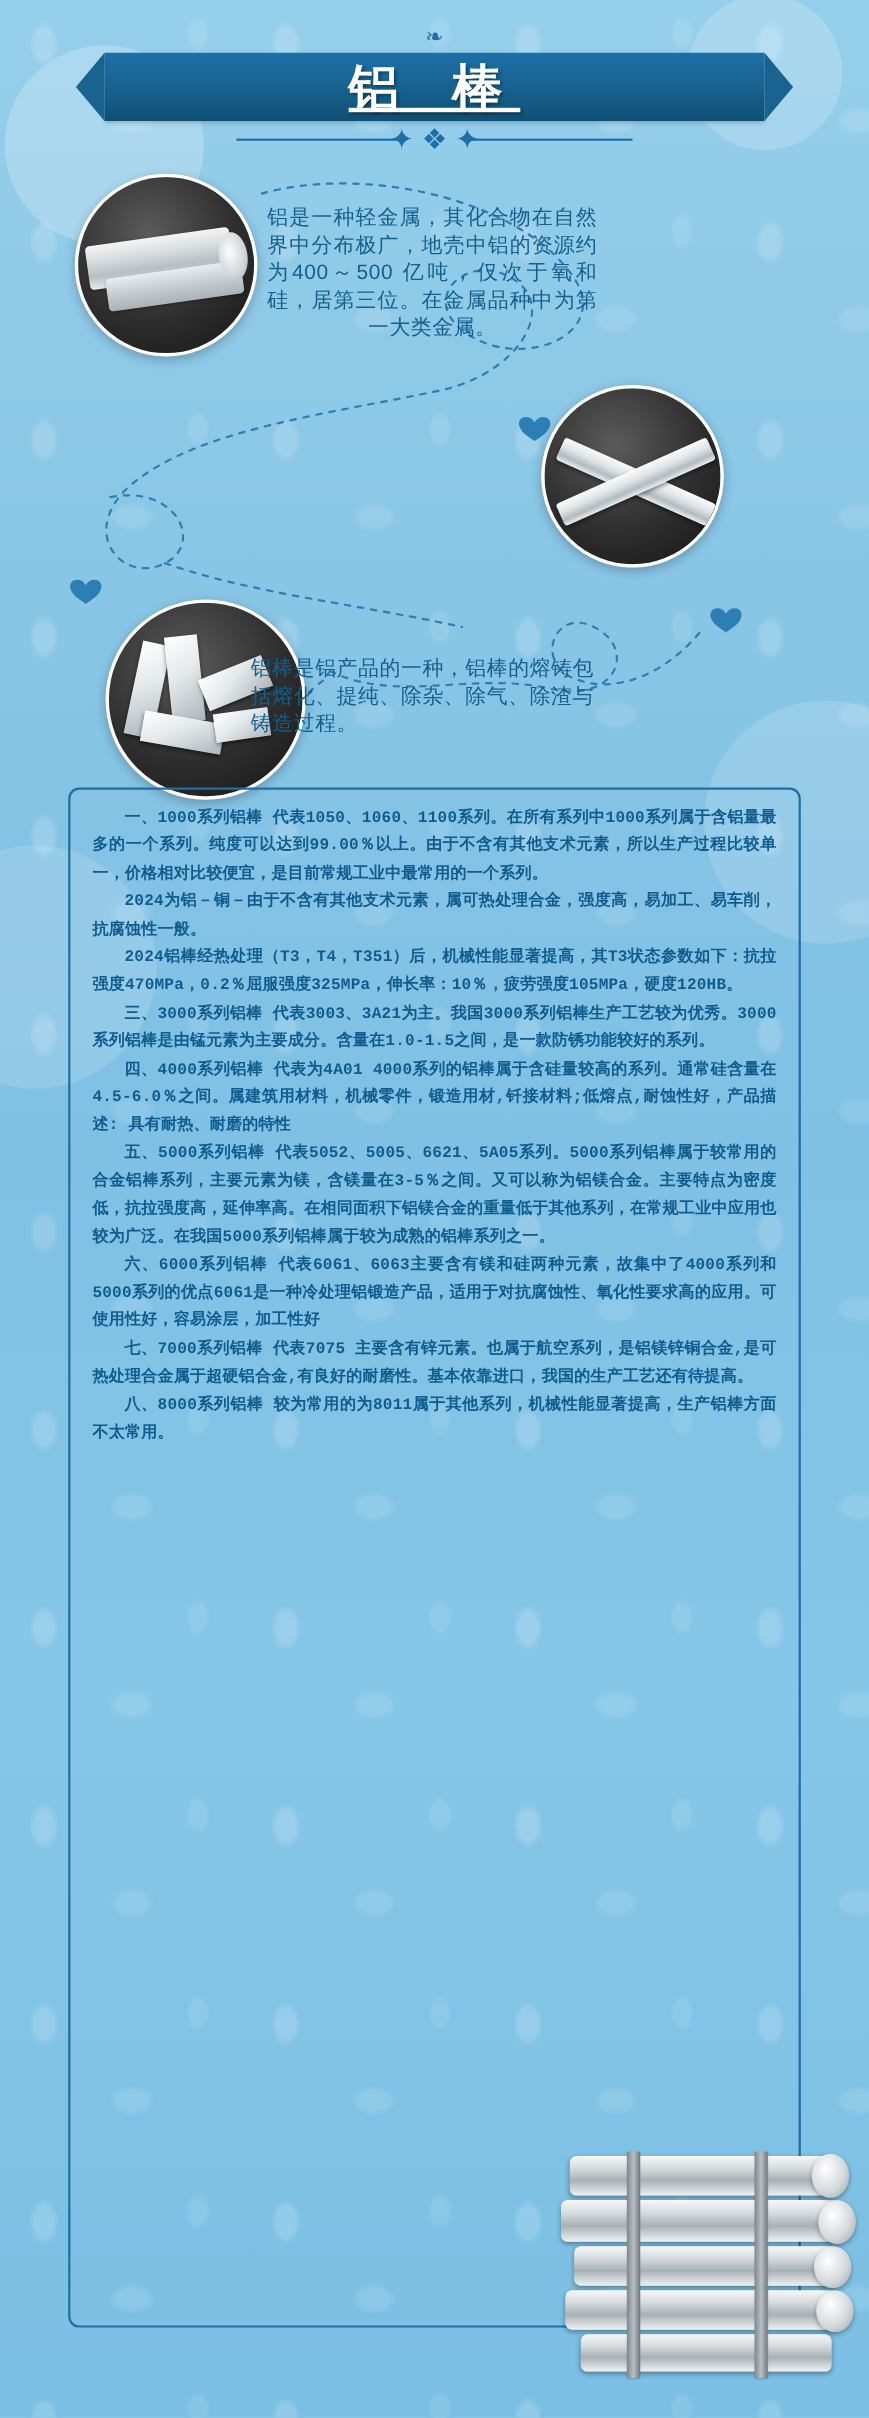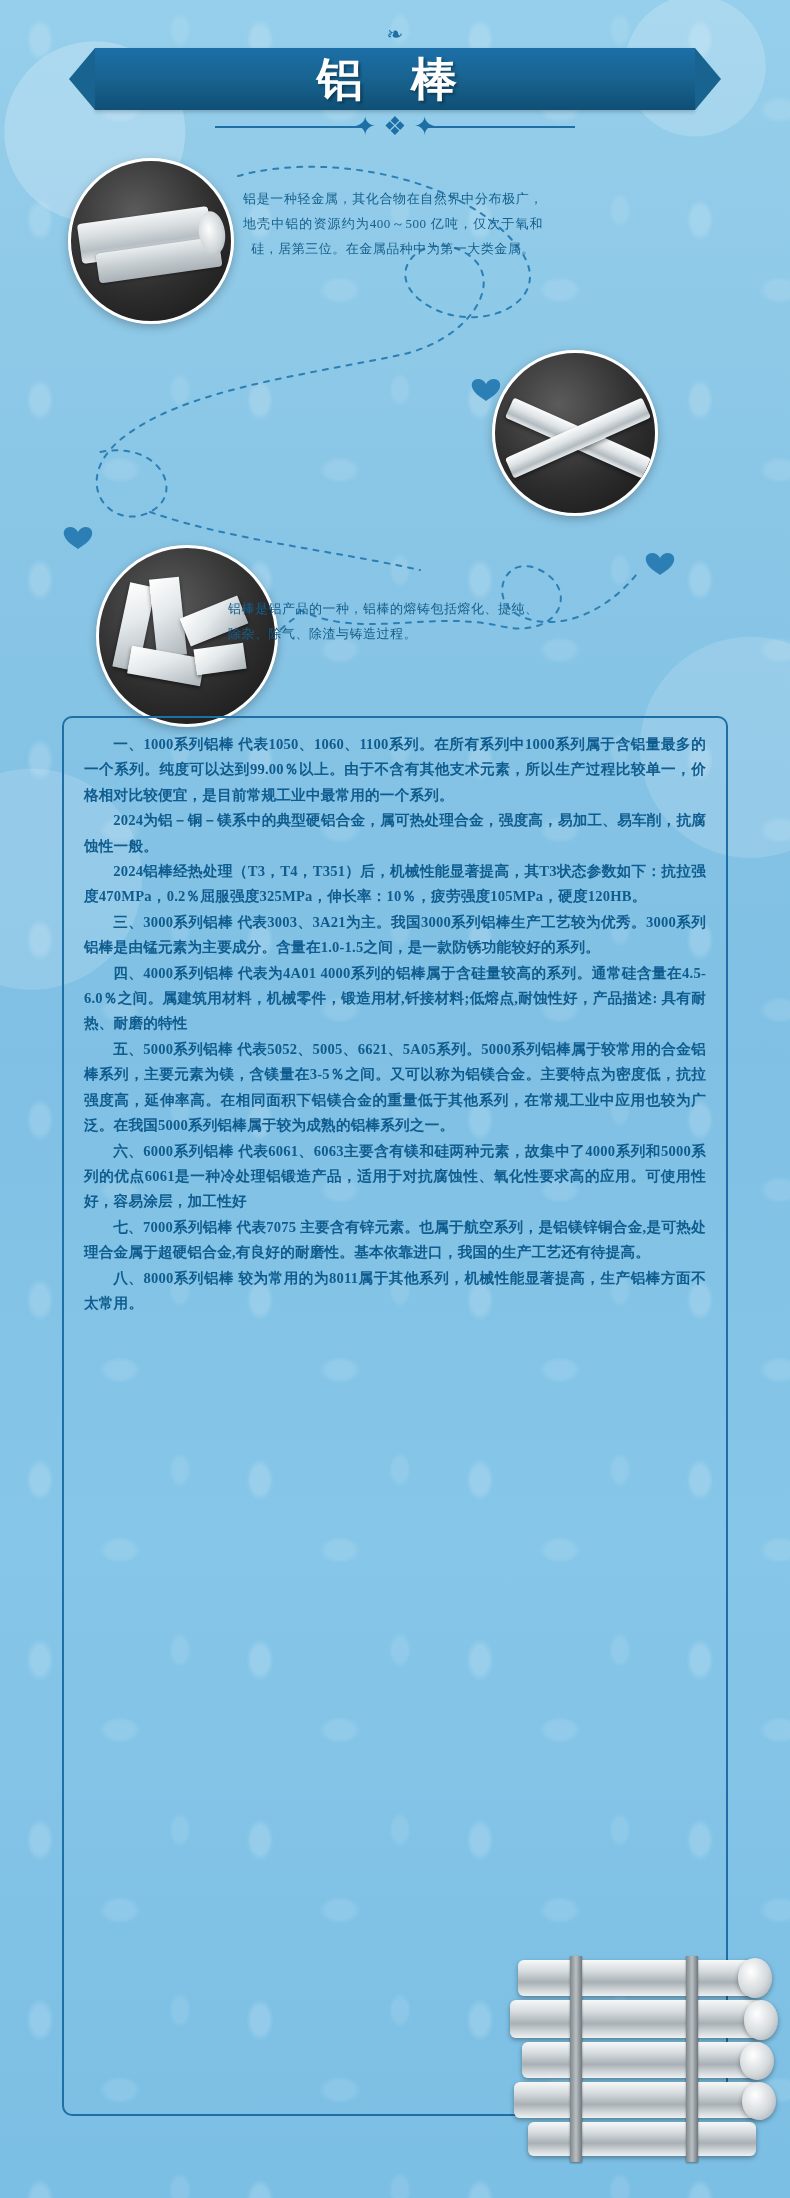--- a/index.html
+++ b/index.html
@@ -69,20 +69,21 @@
     left: 0; top: 50px;
     width: 790px;
     text-align: center;
     font-family: "DejaVu Serif", serif;
     font-size: 46px;
     font-weight: bold;
     letter-spacing: 16px;
     color: #ffffff;
     text-shadow: 2px 2px 3px rgba(0,0,0,0.35);
     line-height: 58px;
+    text-decoration: underline;
   }
   .hdr-orn {
     position: absolute;
     left: 0;
     width: 790px;
     text-align: center;
     color: #1d6fa6;
     font-size: 20px;
     line-height: 20px;
   }
@@ -143,43 +144,43 @@
   }
   #p3-a { left: 22px; top: 36px; width: 26px;  height: 86px; transform: rotate(12deg); }
   #p3-b { left: 54px; top: 30px; width: 30px;  height: 78px; transform: rotate(-6deg); }
   #p3-c { left: 84px; top: 58px; width: 62px;  height: 30px; transform: rotate(-22deg); }
   #p3-d { left: 30px; top: 104px; width: 74px; height: 28px; transform: rotate(10deg); }
   #p3-e { left: 96px; top: 98px; width: 50px;  height: 26px; transform: rotate(-8deg); }
 
   
   .intro {
     position: absolute;
-    font-family: Liberation Serif, serif;
-    font-size: 13px;
+    font-family: Liberation Sans, sans-serif;
+    font-size: 19px;
     line-height: 25px;
     color: #145f8c;
     letter-spacing: 0.5px;
   }
   #intro-1 { left: 243px; top: 186px; width: 300px; text-align: justify; text-align-last: center; }
   #intro-2 { left: 100px; top: 386px; width: 370px; text-align: justify; text-align-last: center; }
   #intro-3 { left: 228px; top: 596px; width: 320px; text-align: left; }
 
   
   #body-box {
     position: absolute;
     left: 62px; top: 716px;
     width: 666px; height: 1400px;
     border: 2px solid #1d6fa6;
     border-radius: 10px;
     box-sizing: border-box;
     padding: 14px 20px 10px 20px;
   }
   #body-box p {
     margin: 0;
-    font-family: Liberation Serif, serif;
+    font-family: Liberation Mono, monospace;
     font-size: 14.6px;
     line-height: 25.4px;
     color: #0f5c8e;
     text-indent: 2em;
     text-align: justify;
     letter-spacing: 0.2px;
     font-weight: bold;
   }
 
   
@@ -250,21 +251,21 @@
     <div class="chunk" id="p3-a"></div>
     <div class="chunk" id="p3-b"></div>
     <div class="chunk" id="p3-c"></div>
     <div class="chunk" id="p3-d"></div>
     <div class="chunk" id="p3-e"></div>
   </div>
   <div class="intro" id="intro-3">铝棒是铝产品的一种，铝棒的熔铸包括熔化、提纯、除杂、除气、除渣与铸造过程。</div>
 
   <div id="body-box">
     <p>一、1000系列铝棒 代表1050、1060、1100系列。在所有系列中1000系列属于含铝量最多的一个系列。纯度可以达到99.00％以上。由于不含有其他支术元素，所以生产过程比较单一，价格相对比较便宜，是目前常规工业中最常用的一个系列。</p>
-    <p>2024为铝－铜－镁系中的典型硬铝合金，属可热处理合金，强度高，易加工、易车削，抗腐蚀性一般。</p>
+    <p>2024为铝－铜－由于不含有其他支术元素，属可热处理合金，强度高，易加工、易车削，抗腐蚀性一般。</p>
     <p>2024铝棒经热处理（T3，T4，T351）后，机械性能显著提高，其T3状态参数如下：抗拉强度470MPa，0.2％屈服强度325MPa，伸长率：10％，疲劳强度105MPa，硬度120HB。</p>
     <p>三、3000系列铝棒 代表3003、3A21为主。我国3000系列铝棒生产工艺较为优秀。3000系列铝棒是由锰元素为主要成分。含量在1.0-1.5之间，是一款防锈功能较好的系列。</p>
     <p>四、4000系列铝棒 代表为4A01 4000系列的铝棒属于含硅量较高的系列。通常硅含量在4.5-6.0％之间。属建筑用材料，机械零件，锻造用材,钎接材料;低熔点,耐蚀性好，产品描述: 具有耐热、耐磨的特性</p>
     <p>五、5000系列铝棒 代表5052、5005、6621、5A05系列。5000系列铝棒属于较常用的合金铝棒系列，主要元素为镁，含镁量在3-5％之间。又可以称为铝镁合金。主要特点为密度低，抗拉强度高，延伸率高。在相同面积下铝镁合金的重量低于其他系列，在常规工业中应用也较为广泛。在我国5000系列铝棒属于较为成熟的铝棒系列之一。</p>
     <p>六、6000系列铝棒 代表6061、6063主要含有镁和硅两种元素，故集中了4000系列和5000系列的优点6061是一种冷处理铝锻造产品，适用于对抗腐蚀性、氧化性要求高的应用。可使用性好，容易涂层，加工性好</p>
     <p>七、7000系列铝棒 代表7075 主要含有锌元素。也属于航空系列，是铝镁锌铜合金,是可热处理合金属于超硬铝合金,有良好的耐磨性。基本依靠进口，我国的生产工艺还有待提高。</p>
     <p>八、8000系列铝棒 较为常用的为8011属于其他系列，机械性能显著提高，生产铝棒方面不太常用。</p>
   </div>
 
   <div id="bottom-photo">

